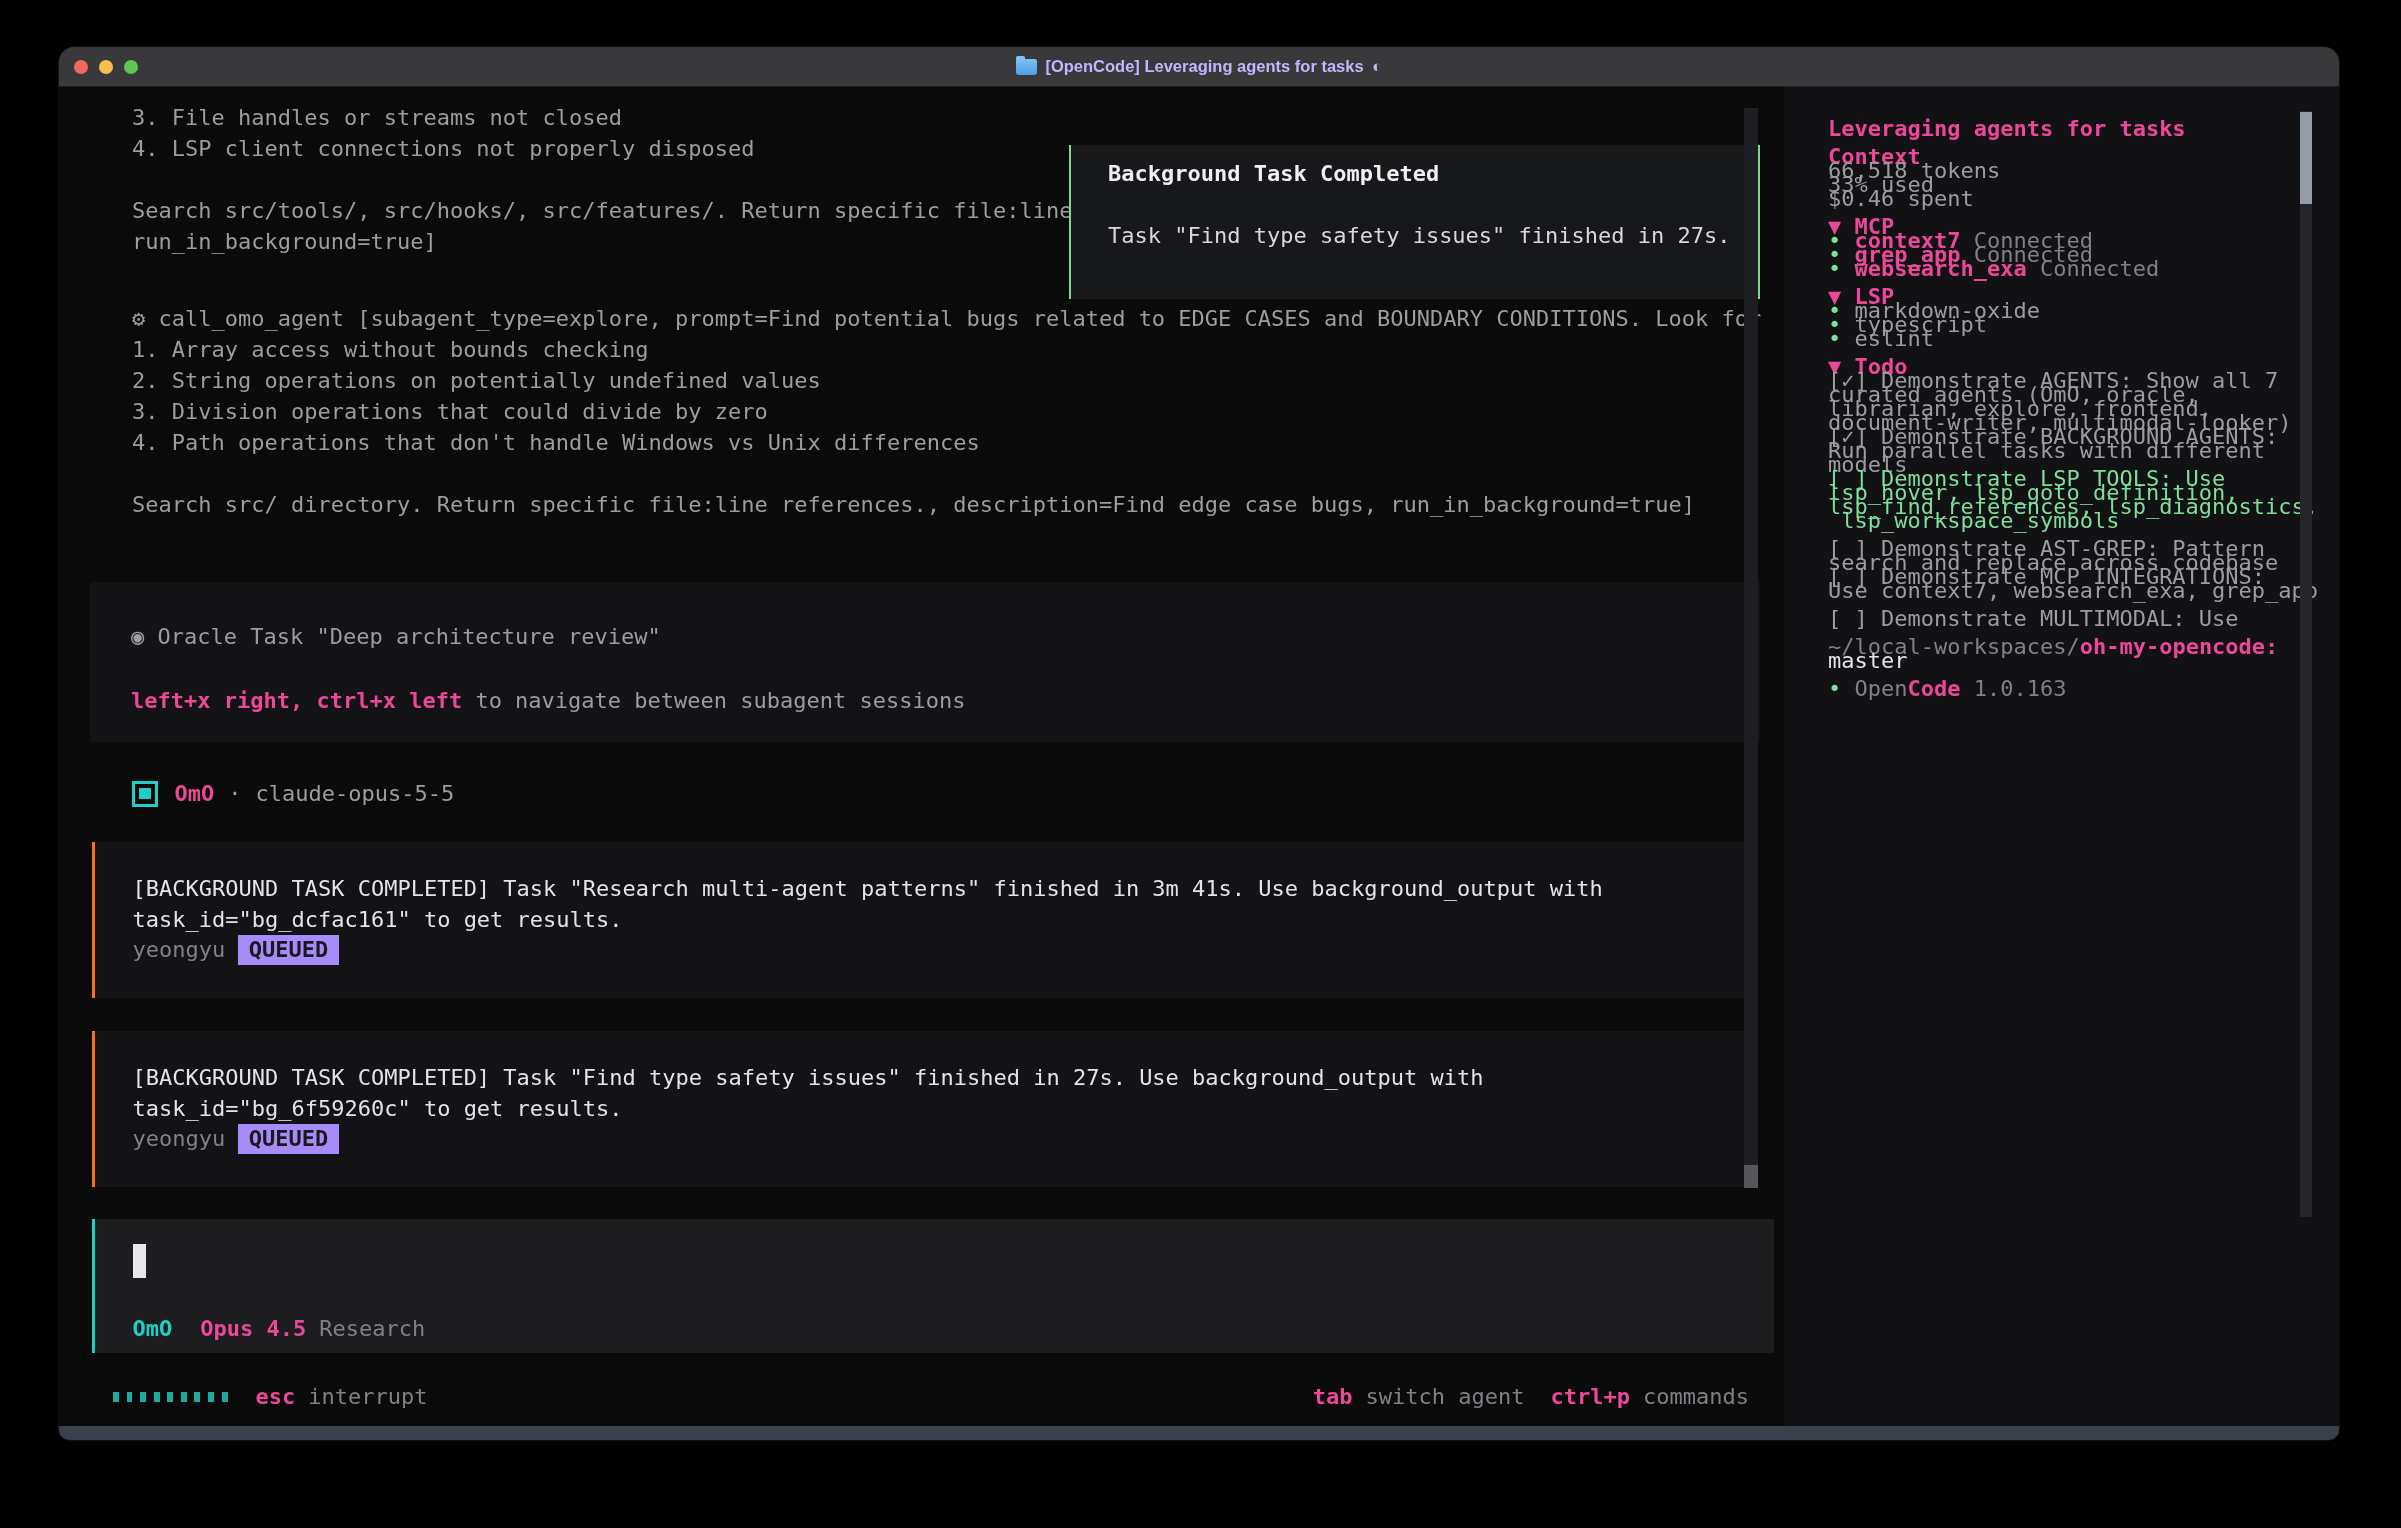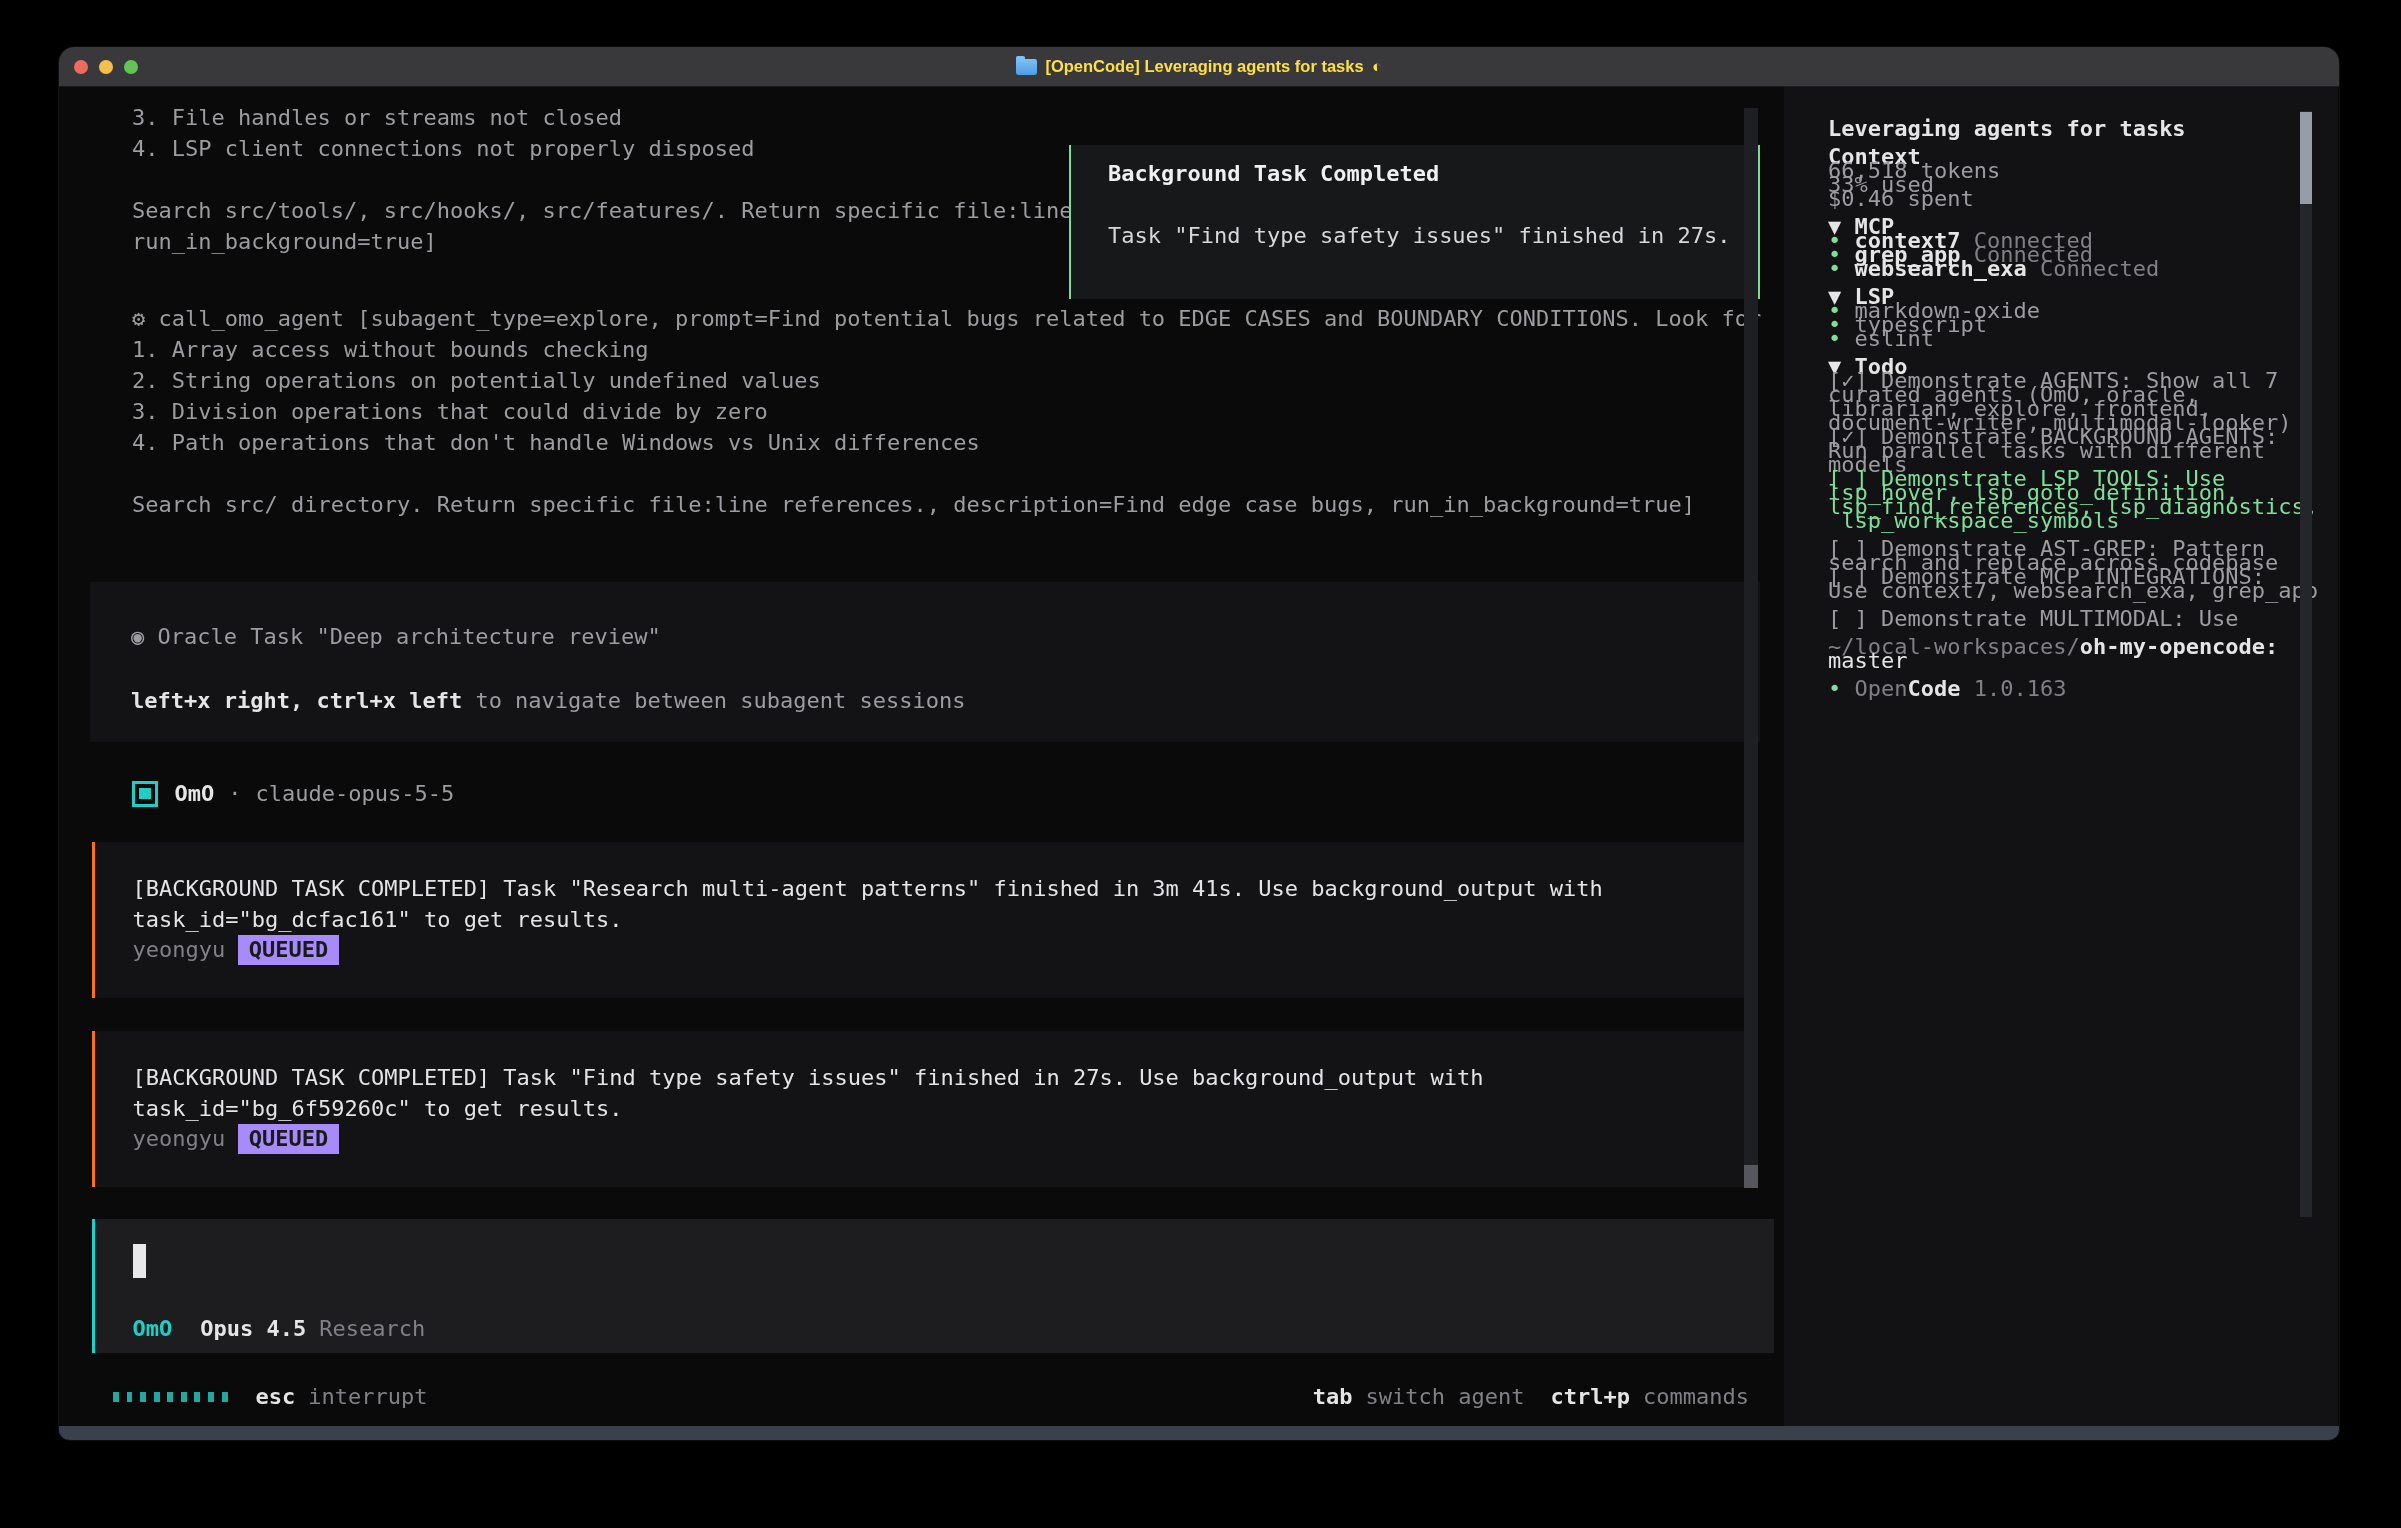--- a/index.html
+++ b/index.html
@@ -7,33 +7,33 @@
   .mono{font-family:"DejaVu Sans Mono","Liberation Mono",monospace;}
   .window{position:absolute;left:59px;top:47px;width:2280px;height:1393px;
     border-radius:15.4px 15.4px 10.6px 10.6px;overflow:hidden;background:#0b0b0c;
     box-shadow:0 0 0 0.6px #1c1d20;}
   .titlebar{position:absolute;left:0;top:0;width:100%;height:40px;background:#39393c;
     border-bottom:1.2px solid #1a1b1e;display:flex;align-items:center;justify-content:center;}
   .traffic{position:absolute;left:15.4px;top:0;height:40px;display:flex;align-items:center;gap:10.6px;}
   .tl{width:14px;height:14px;border-radius:50%;}
   .tl.red{background:#ee6a5f;} .tl.yellow{background:#f5bf4f;} .tl.green{background:#62c454;}
   .title-wrap{display:flex;align-items:center;gap:8.3px;font-family:"Liberation Sans",sans-serif;
-    font-weight:bold;font-size:16.5px;color:#fde047;}
+    font-weight:bold;font-size:16.5px;color:#c4b5fd;}
   .folder{position:relative;width:21px;height:16px;background:linear-gradient(#7dc1f3,#4f9de7);
     border-radius:1.8px 2.4px 2.4px 2.4px;}
   .folder::before{content:"";position:absolute;left:0;top:-3px;width:8.9px;height:4.1px;
     background:#7dc1f3;border-radius:1.8px 1.8px 0 0;}
   .content{position:absolute;left:0;top:40px;width:2280px;height:1340px;background:#0a0a0b;}
   .sidebar{position:absolute;left:1725px;top:0;width:554px;height:1340px;background:#121214;}
   .bottomstrip{position:absolute;left:0;top:1379px;width:2280px;height:14px;background:#3a404c;}
 
   .tl-line, .tl-block div.tl{line-height:31px;}
   .tl-block{position:absolute;font-size:22px;line-height:31px;white-space:pre;}
   .tl-block .tl{height:31px;}
-  .seg.n{color:#9c9ca1;} .seg.b{color:#e5e5e5;font-weight:bold;} .seg.d{color:#808086;}
+  .seg.n{color:#9c9ca1;} .seg.b{color:#ec4899;font-weight:bold;} .seg.d{color:#808086;}
   .seg.w{color:#e4e4e7;} .seg.grn{color:#7ede9b;}
   .seg.tealb{color:#1fcfc6;font-weight:bold;}
 
   .notif{position:absolute;left:1010px;top:58px;width:691px;height:154px;background:#17181a;
     border-left:2.4px solid #7cd996;border-right:2.4px solid #7cd996;font-size:22px;padding:13px 0 0 37px;}
   .notif .ntitle{color:#f0f0f2;font-weight:bold;line-height:31px;}
   .notif .nbody{color:#d8d8db;line-height:31px;margin-top:31px;}
 
   .oracle{position:absolute;left:31px;top:495px;width:1670px;height:160px;background:#131316;}
   .oracle .l1{position:absolute;left:41px;top:39px;font-size:22px;}

